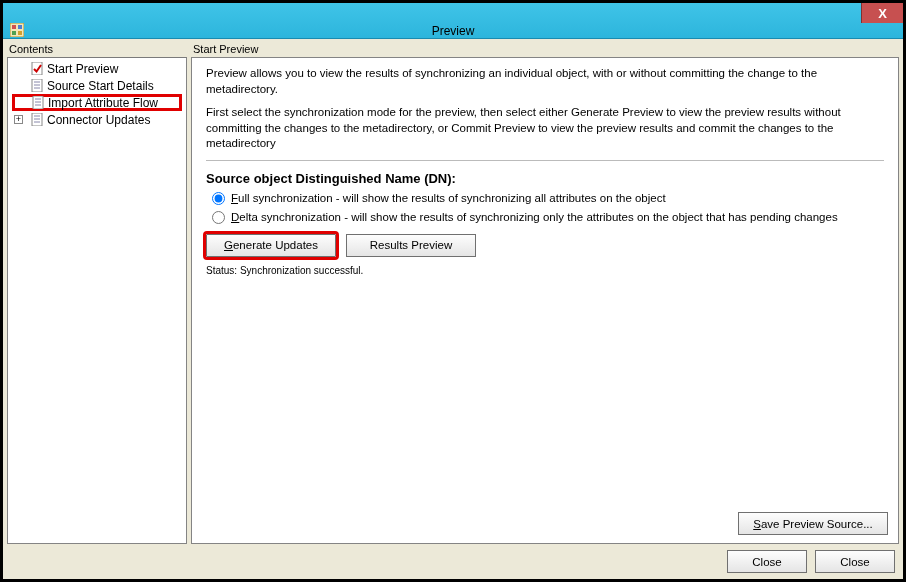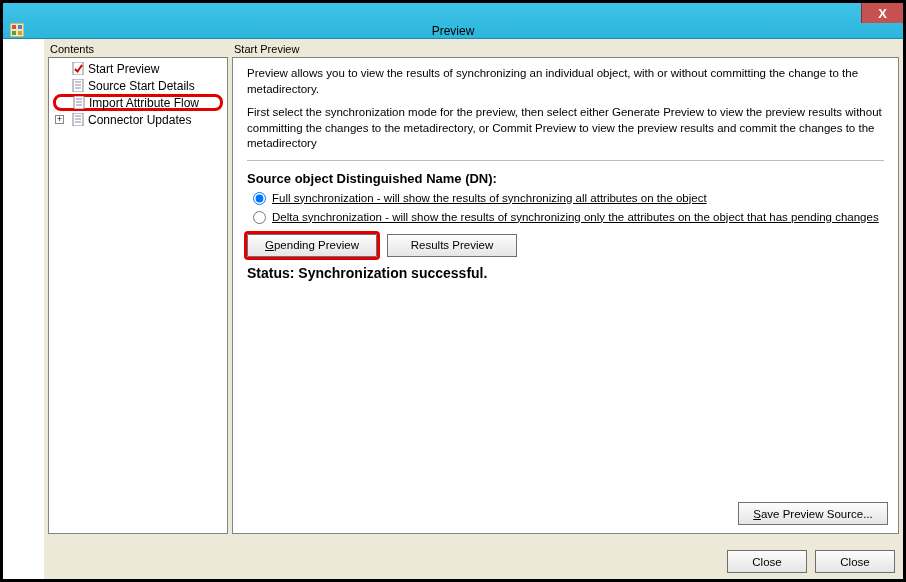--- a/index.html
+++ b/index.html
@@ -54,21 +54,20 @@
   justify-content: center;
   cursor: pointer;
   border-left: 1px solid #803030;
 }
 .client {
   flex: 1;
   display: flex;
   flex-direction: column;
   background: #ece9d8;
   padding: 2px 4px 4px 4px;
-  margin-left: 41px;
 }
 .main-area {
   flex: 1;
   display: flex;
   gap: 4px;
 }
 .sidebar {
   width: 180px;
   display: flex;
   flex-direction: column;
@@ -108,21 +107,21 @@
 }
 .tree-icon {
   width: 14px; height: 14px;
   margin-right: 3px;
   display: inline-flex;
   align-items: center;
   justify-content: center;
 }
 .red-box {
   border: 3px solid #e00000;
-  border-radius: 8px;
+  border-radius: 0;
   margin: 0 4px;
   padding-left: 16px;
 }
 .content-panel {
   flex: 1;
   display: flex;
   flex-direction: column;
 }
 .content-box {
   flex: 1;
@@ -151,21 +150,20 @@
 .dn-value {
   font-size: 11.5px;
   margin-bottom: 14px;
 }
 .radio-row {
   display: flex;
   align-items: flex-start;
   font-size: 11.5px;
   margin-bottom: 6px;
   padding-left: 6px;
-  text-decoration: underline;
 }
 .radio-row input { margin-right: 6px; }
 .btn-row {
   display: flex;
   gap: 10px;
   margin-top: 10px;
   align-items: center;
 }
 .win-btn {
   height: 23px;
@@ -178,34 +176,34 @@
   display: inline-flex;
   align-items: center;
   justify-content: center;
 }
 .red-outline {
   outline: 3px solid #e00000;
   outline-offset: 0;
   border-radius: 1px;
 }
 .status-line {
-  font-weight: bold;
-  font-size: 14px;
+  font-weight: normal;
+  font-size: 10px;
   margin-top: 8px;
 }
 .save-btn-wrap {
   position: absolute;
   right: 10px;
   bottom: 8px;
 }
 .footer-btns {
   display: flex;
   justify-content: flex-end;
   gap: 8px;
-  padding: 16px 4px 2px 4px;
+  padding: 6px 4px 2px 4px;
 }
 .footer-btns .win-btn {
   min-width: 80px;
 }
 .u { text-decoration: underline; }
 </style>
 </head>
 <body>
 
 <div class="window">
@@ -299,21 +297,21 @@
           </label>
 
           <label class="radio-row">
             <input type="radio" name="mode" style="">
             <span><span class="u">D</span><span>elta synchronization - will show the results of synchronizing only the attributes on the object that has pending changes</span></span>
           </label>
 
           <div class="btn-row">
             <button class="win-btn red-outline">
                 <span class="u">G</span>
-                <span>pending Preview</span>
+                <span>enerate Updates</span>
               </button>
             <button class="win-btn">Results Preview</button>
           </div>
 
           <div class="status-line">Status: Synchronization successful.</div>
 
           <div class="save-btn-wrap">
             <button class="win-btn" style="min-width:150px">
                 <span class="u">S</span>
                 <span>ave Preview Source...</span>

